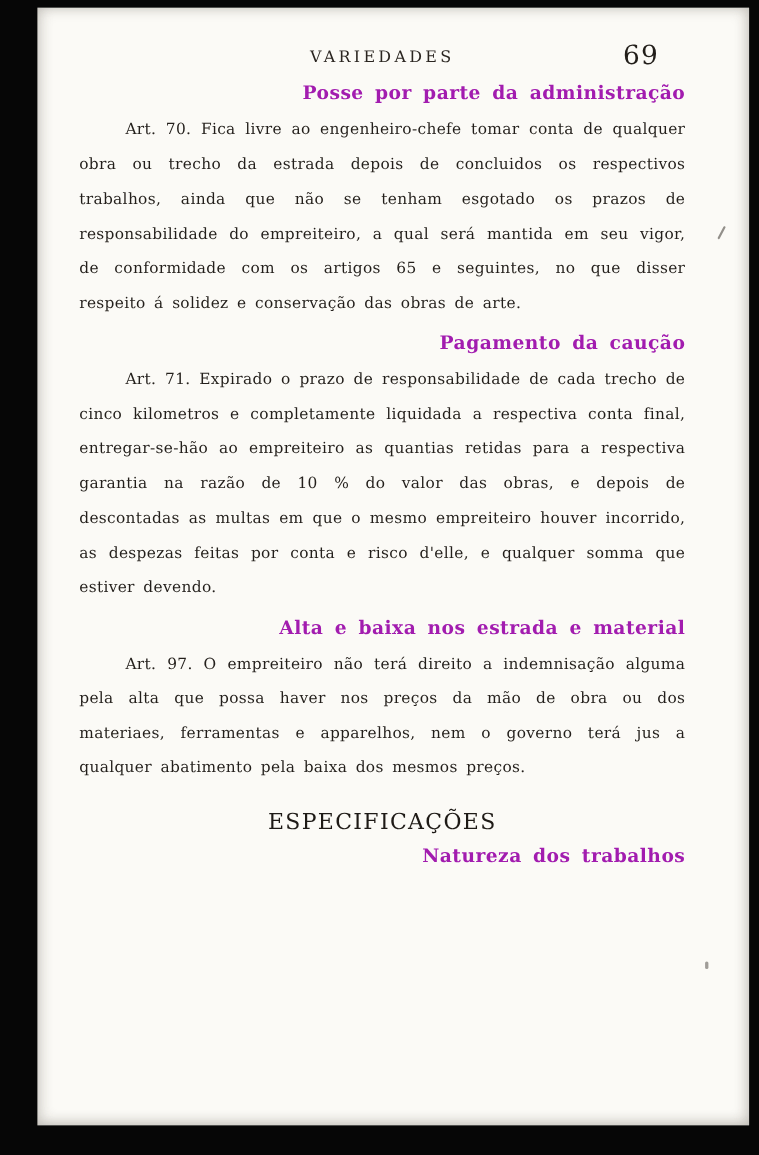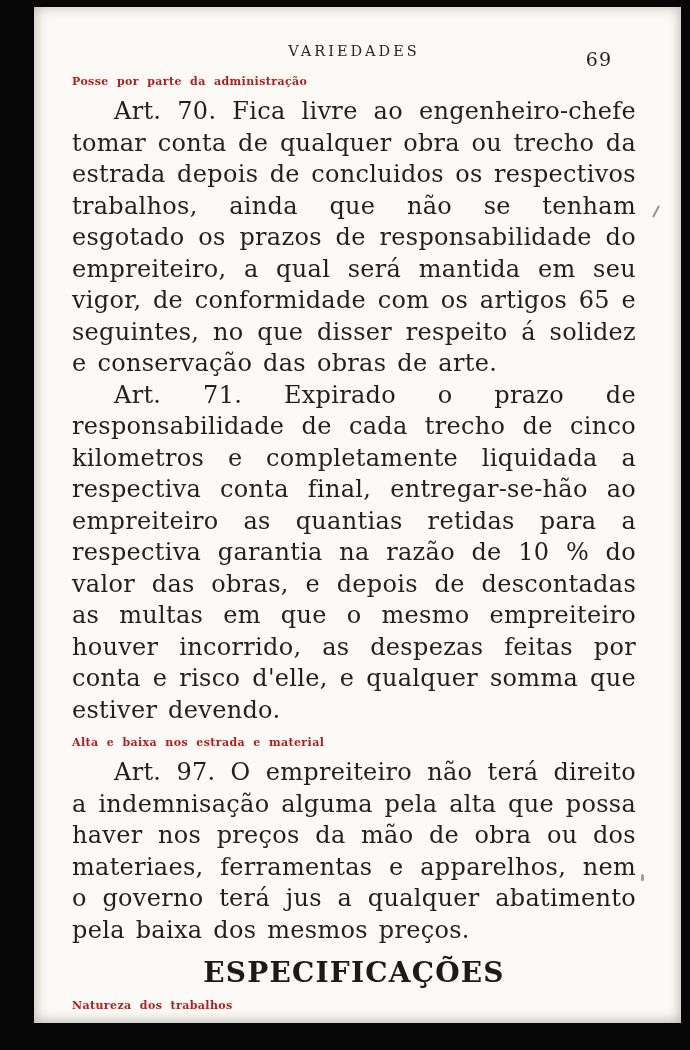--- a/index.html
+++ b/index.html
@@ -25,67 +25,66 @@
     position: absolute;
     top: 7px;
     left: 34px;
     width: 647px;
     height: 1016px;
     background: #fbfaf6;
     box-shadow:
       inset 0 0 14px rgba(55, 48, 40, 0.18),
       inset -4px 0 10px rgba(55, 48, 40, 0.10),
       inset 4px -4px 12px rgba(55, 48, 40, 0.10);
-    padding: 34px 45px 0 38px;
+    padding: 34px 58px 0 38px;
     overflow: hidden;
     color: #221e1a;
   }
 
   .running-header {
     position: relative;
     height: 24px;
     text-align: center;
   }
   .rh-title {
     font-size: 14.5px;
     letter-spacing: 3px;
     color: #2a2520;
   }
   .rh-page {
     position: absolute;
     right: 24px;
     top: -5px;
-    font-size: 19px;
+    font-size: 24px;
     letter-spacing: 1px;
     color: #221e1a;
-    margin-top: 12px;
   }
 
   .sec-heading {
-    font-size: 11px;
+    font-size: 17px;
     font-weight: 700;
-    text-align: left;
+    text-align: right;
     letter-spacing: 0.4px;
     word-spacing: 4px;
-    color: #b91c1c;
+    color: #a21caf;
     margin: 10px 0 8px;
   }
 
   .chapter-title {
-    font-size: 28px;
-    font-weight: 700;
+    font-size: 20px;
+    font-weight: 400;
     text-align: center;
     letter-spacing: 1.2px;
     word-spacing: 2px;
     color: #1e1a16;
-    margin: 10px 0 6px;
+    margin: 20px 0 6px;
   }
 
   .body-para {
-    font-size: 24px;
+    font-size: 14px;
     line-height: 31.5px;
     text-align: justify;
     text-indent: 42px;
     word-spacing: 3px;
     letter-spacing: 0.3px;
     color: #231f1b;
   }
 
   
   .artifact-1 {
@@ -117,20 +116,21 @@
 
     <div class="running-header">
       <span class="rh-title">VARIEDADES</span>
       <span class="rh-page">69</span>
     </div>
 
     <h3 class="sec-heading">Posse por parte da administração</h3>
 
     <p class="body-para">Art. 70. Fica livre ao engenheiro-chefe tomar conta de qualquer obra ou trecho da estrada depois de concluidos os respectivos trabalhos, ainda que não se tenham esgotado os prazos de responsabilidade do empreiteiro, a qual será mantida em seu vigor, de conformidade com os artigos 65 e seguintes, no que disser respeito á solidez e conservação das obras de arte.</p>
 
+    <h3 class="sec-heading">Pagamento da caução</h3>
 
     <p class="body-para">Art. 71. Expirado o prazo de responsabilidade de cada trecho de cinco kilometros e completamente liquidada a respectiva conta final, entregar-se-hão ao empreiteiro as quantias retidas para a respectiva garantia na razão de 10 % do valor das obras, e depois de descontadas as multas em que o mesmo empreiteiro houver incorrido, as despezas feitas por conta e risco d'elle, e qualquer somma que estiver devendo.</p>
 
     <h3 class="sec-heading">Alta e baixa nos estrada e material</h3>
 
     <p class="body-para">Art. 97. O empreiteiro não terá direito a indemnisação alguma pela alta que possa haver nos preços da mão de obra ou dos materiaes, ferramentas e apparelhos, nem o governo terá jus a qualquer abatimento pela baixa dos mesmos preços.</p>
 
     <h2 class="chapter-title">ESPECIFICAÇÕES</h2>
 
     <h3 class="sec-heading">Natureza dos trabalhos</h3>

